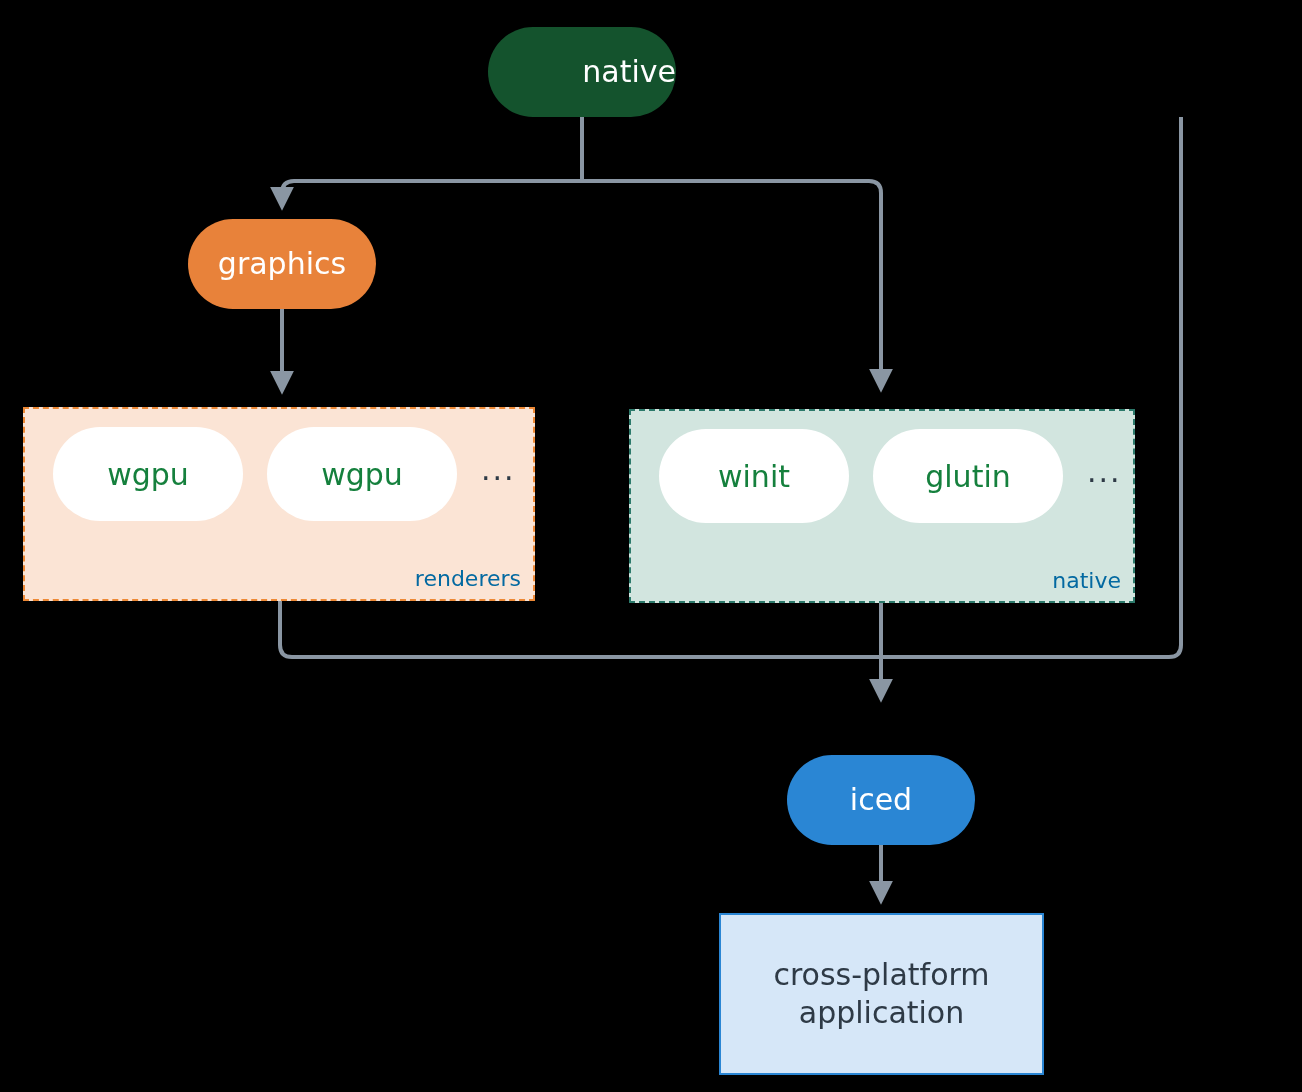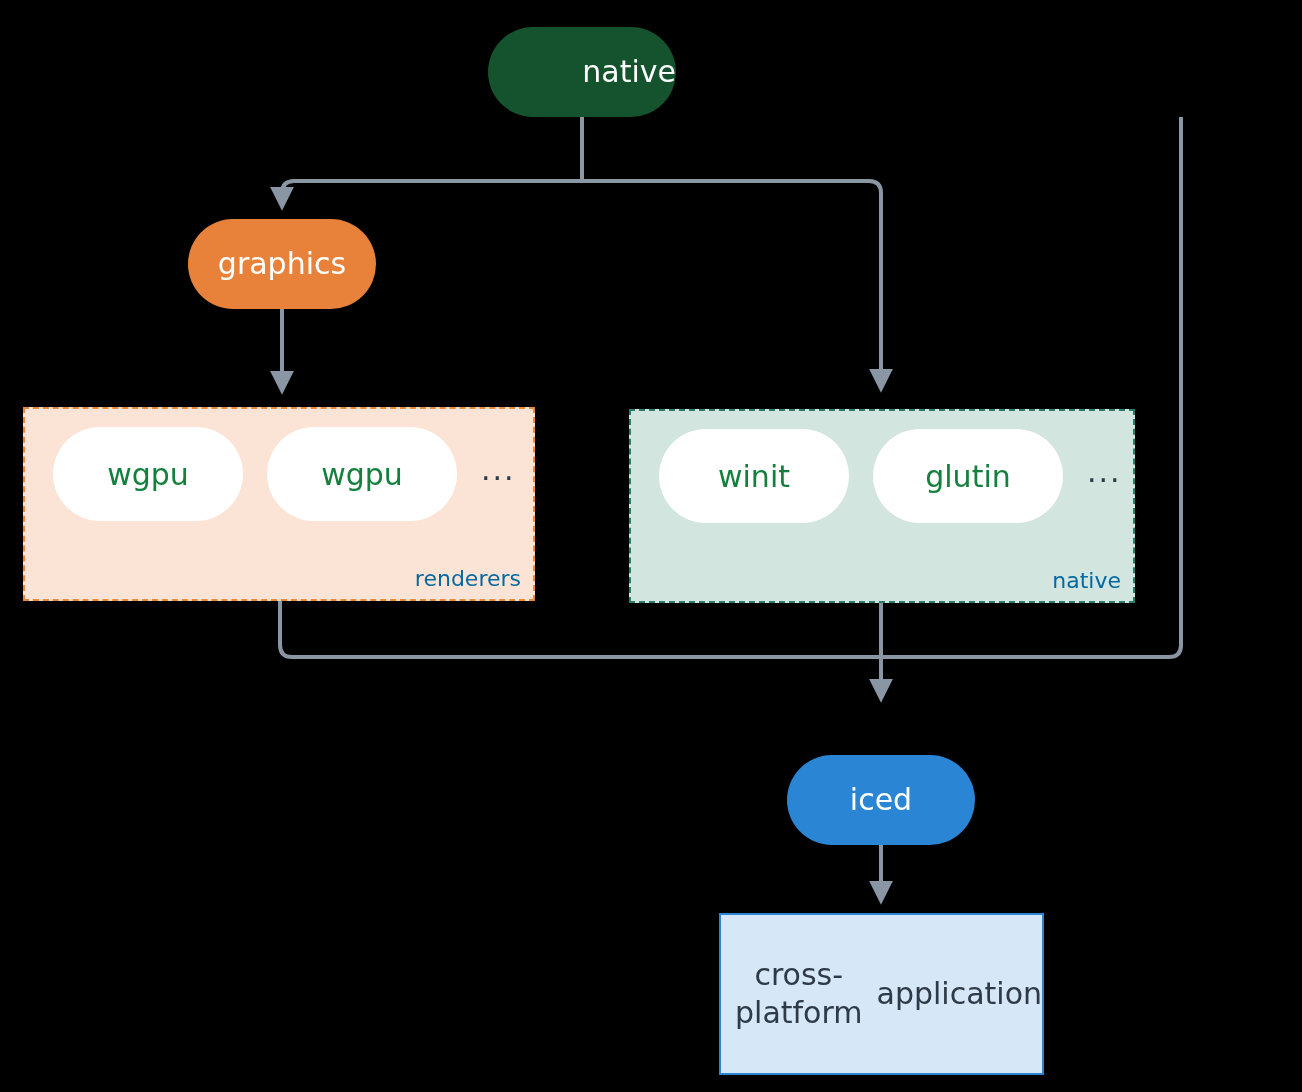--- a/index.html
+++ b/index.html
@@ -96,21 +96,21 @@
     padding-bottom: 10px;
   }
 
   
   .rect-app {
     left: 719px; top: 913px; width: 325px; height: 162px;
     background: #D6E7F8;
     border: 2px solid #2A86D4;
     color: #2E3A46;
     font-size: 30px;
-    flex-direction: row;
+    flex-direction: column;
   }
   .rect-app .line { display: block; }
 </style>
 </head>
 <body>
 
 <div id="canvas">
 
   <svg id="edges" viewBox="0 0 1302 1092" width="1302" height="1092">
     <defs>

